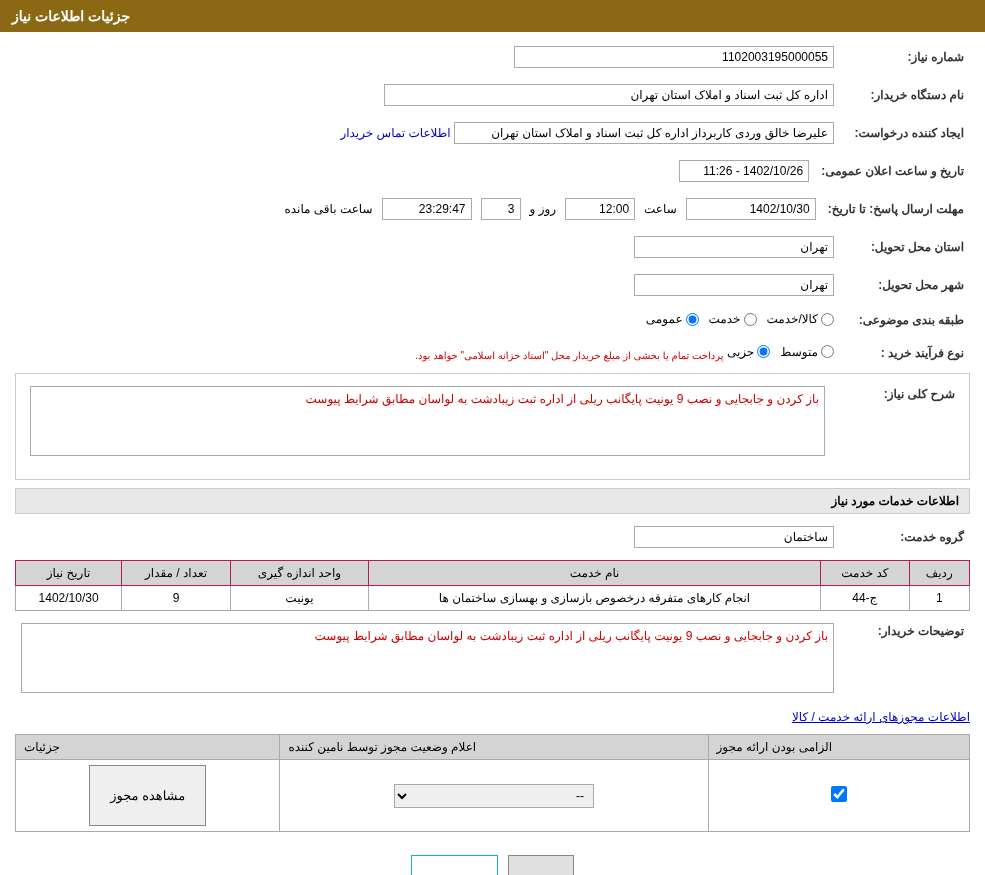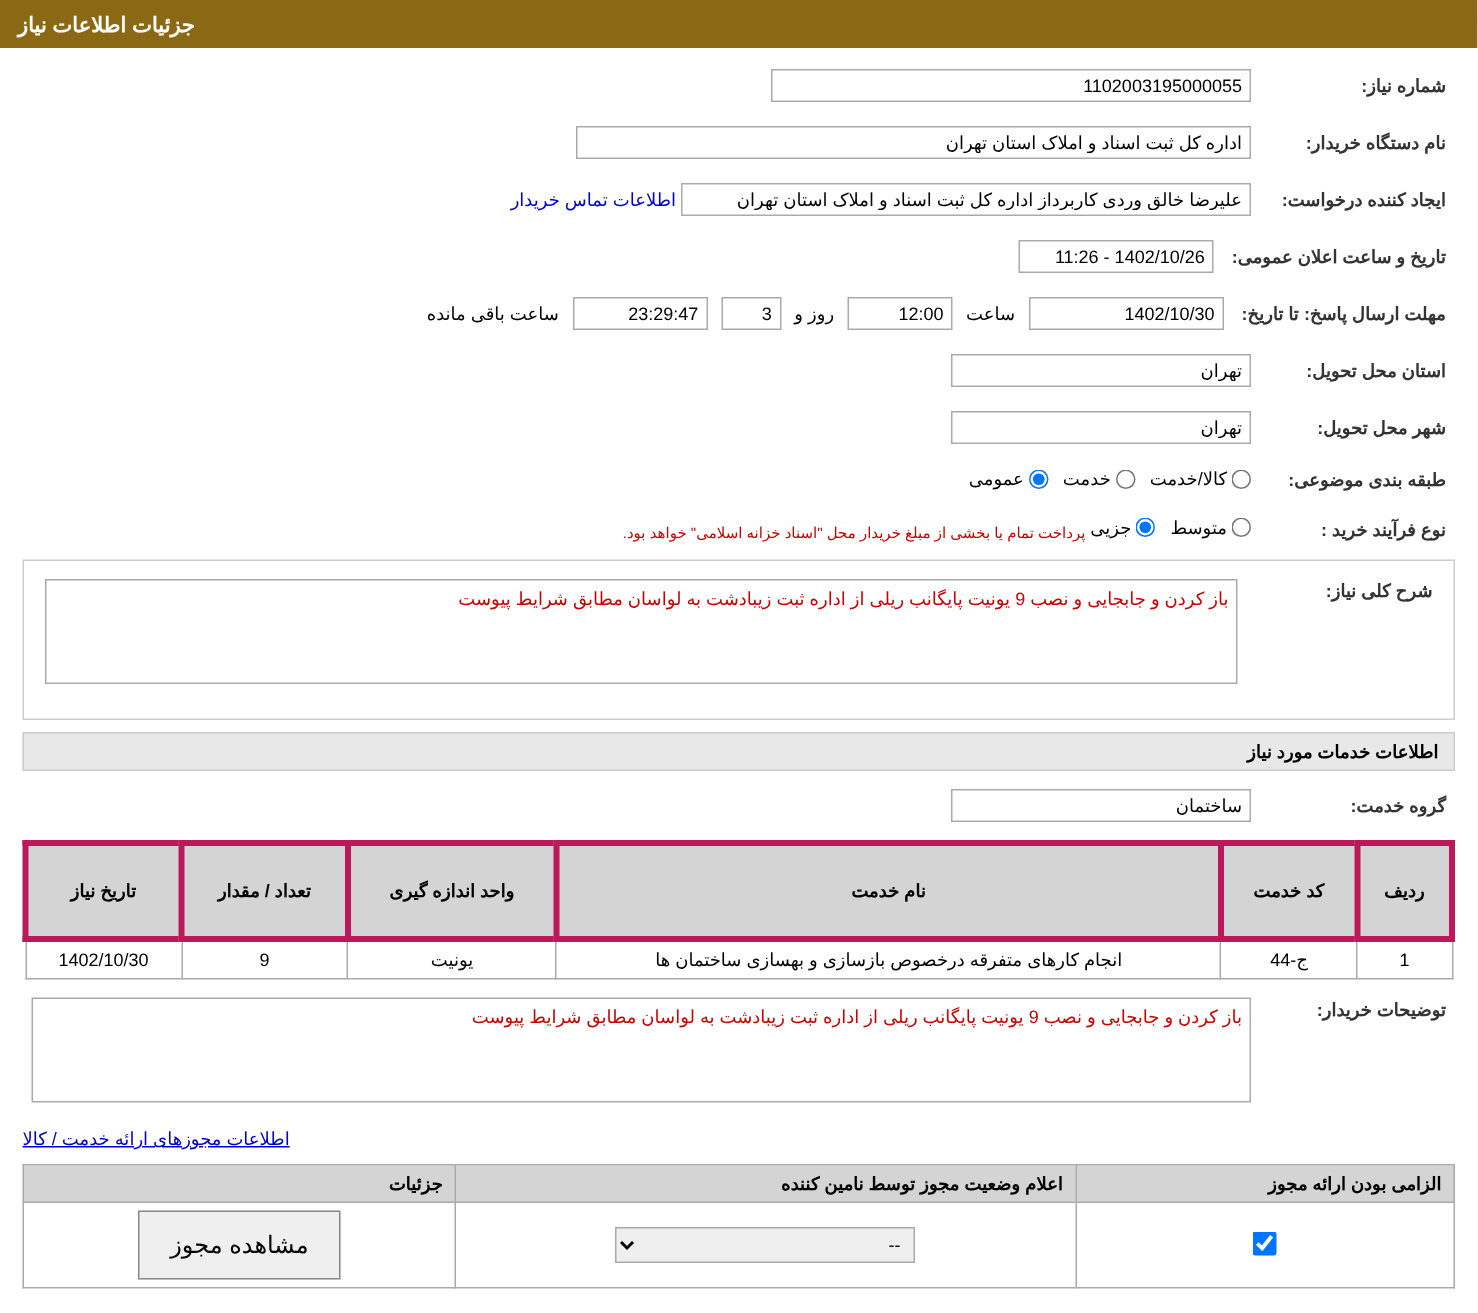--- a/index.html
+++ b/index.html
@@ -81,24 +81,24 @@
       align-items: center;
       gap: 3px;
     }
     .services-table {
       width: 100%;
       border-collapse: collapse;
       margin: 8px 0;
     }
     .services-table th {
       background: #d4d4d4;
-      border: 4px solid #be185d;
-      padding: 23px 8px;
+      border: 1px solid #be185d;
+      padding: 5px 8px;
       text-align: center;
-      font-weight: bold;
+      font-weight: normal;
     }
     .services-table td {
       border: 1px solid #aaa;
       padding: 5px 8px;
       text-align: center;
     }
     .description-box {
       width: 100%;
       height: 70px;
       border: 1px solid #aaa;
@@ -111,32 +111,32 @@
     }
     .licenses-table {
       width: 100%;
       border-collapse: collapse;
       margin: 8px 0;
     }
     .licenses-table th {
       background: #d4d4d4;
       border: 1px solid #aaa;
       padding: 5px 8px;
-      text-align: right;
-      font-weight: bold;
+      text-align: left;
+      font-weight: normal;
     }
     .licenses-table td {
       border: 1px solid #aaa;
       padding: 5px 8px;
       text-align: center;
     }
     .btn {
-      padding: 12px 20px;
+      padding: 22px 20px;
       font-family: Tahoma, Arial, sans-serif;
-      font-size: 16px;
+      font-size: 13px;
       cursor: pointer;
       border: 1px solid #888;
     }
     .btn-print {
       background: #e0e0e0;
     }
     .btn-back {
       background: #fff;
       border: 1px solid #14b8a6;
       color: #cc0000;
@@ -375,21 +375,21 @@
       <tbody>
           <tr>
         <td class="label-cell" style="vertical-align:top; padding-top:5px;">توضیحات خریدار:</td>
         <td class="value-cell">
           <textarea class="description-box" readonly="" style="">باز کردن و جابجایی و نصب 9 یونیت پایگانب ریلی از اداره ثبت زیبادشت به لواسان مطابق شرایط پیوست</textarea>
         </td>
       </tr>
     </tbody>
       </table>
 
-    <div style="text-align:left; margin: 10px 0;">
+    <div style="text-align:right; margin: 10px 0; text-decoration: underline;">
       <a href="#" class="info-link">اطلاعات مجوزهای ارائه خدمت / کالا</a>
     </div>
 
     <table class="licenses-table">
       <thead>
         <tr>
           <th>الزامی بودن ارائه مجوز</th>
           <th>اعلام وضعیت مجوز توسط نامین کننده</th>
           <th>جزئیات</th>
         </tr>

